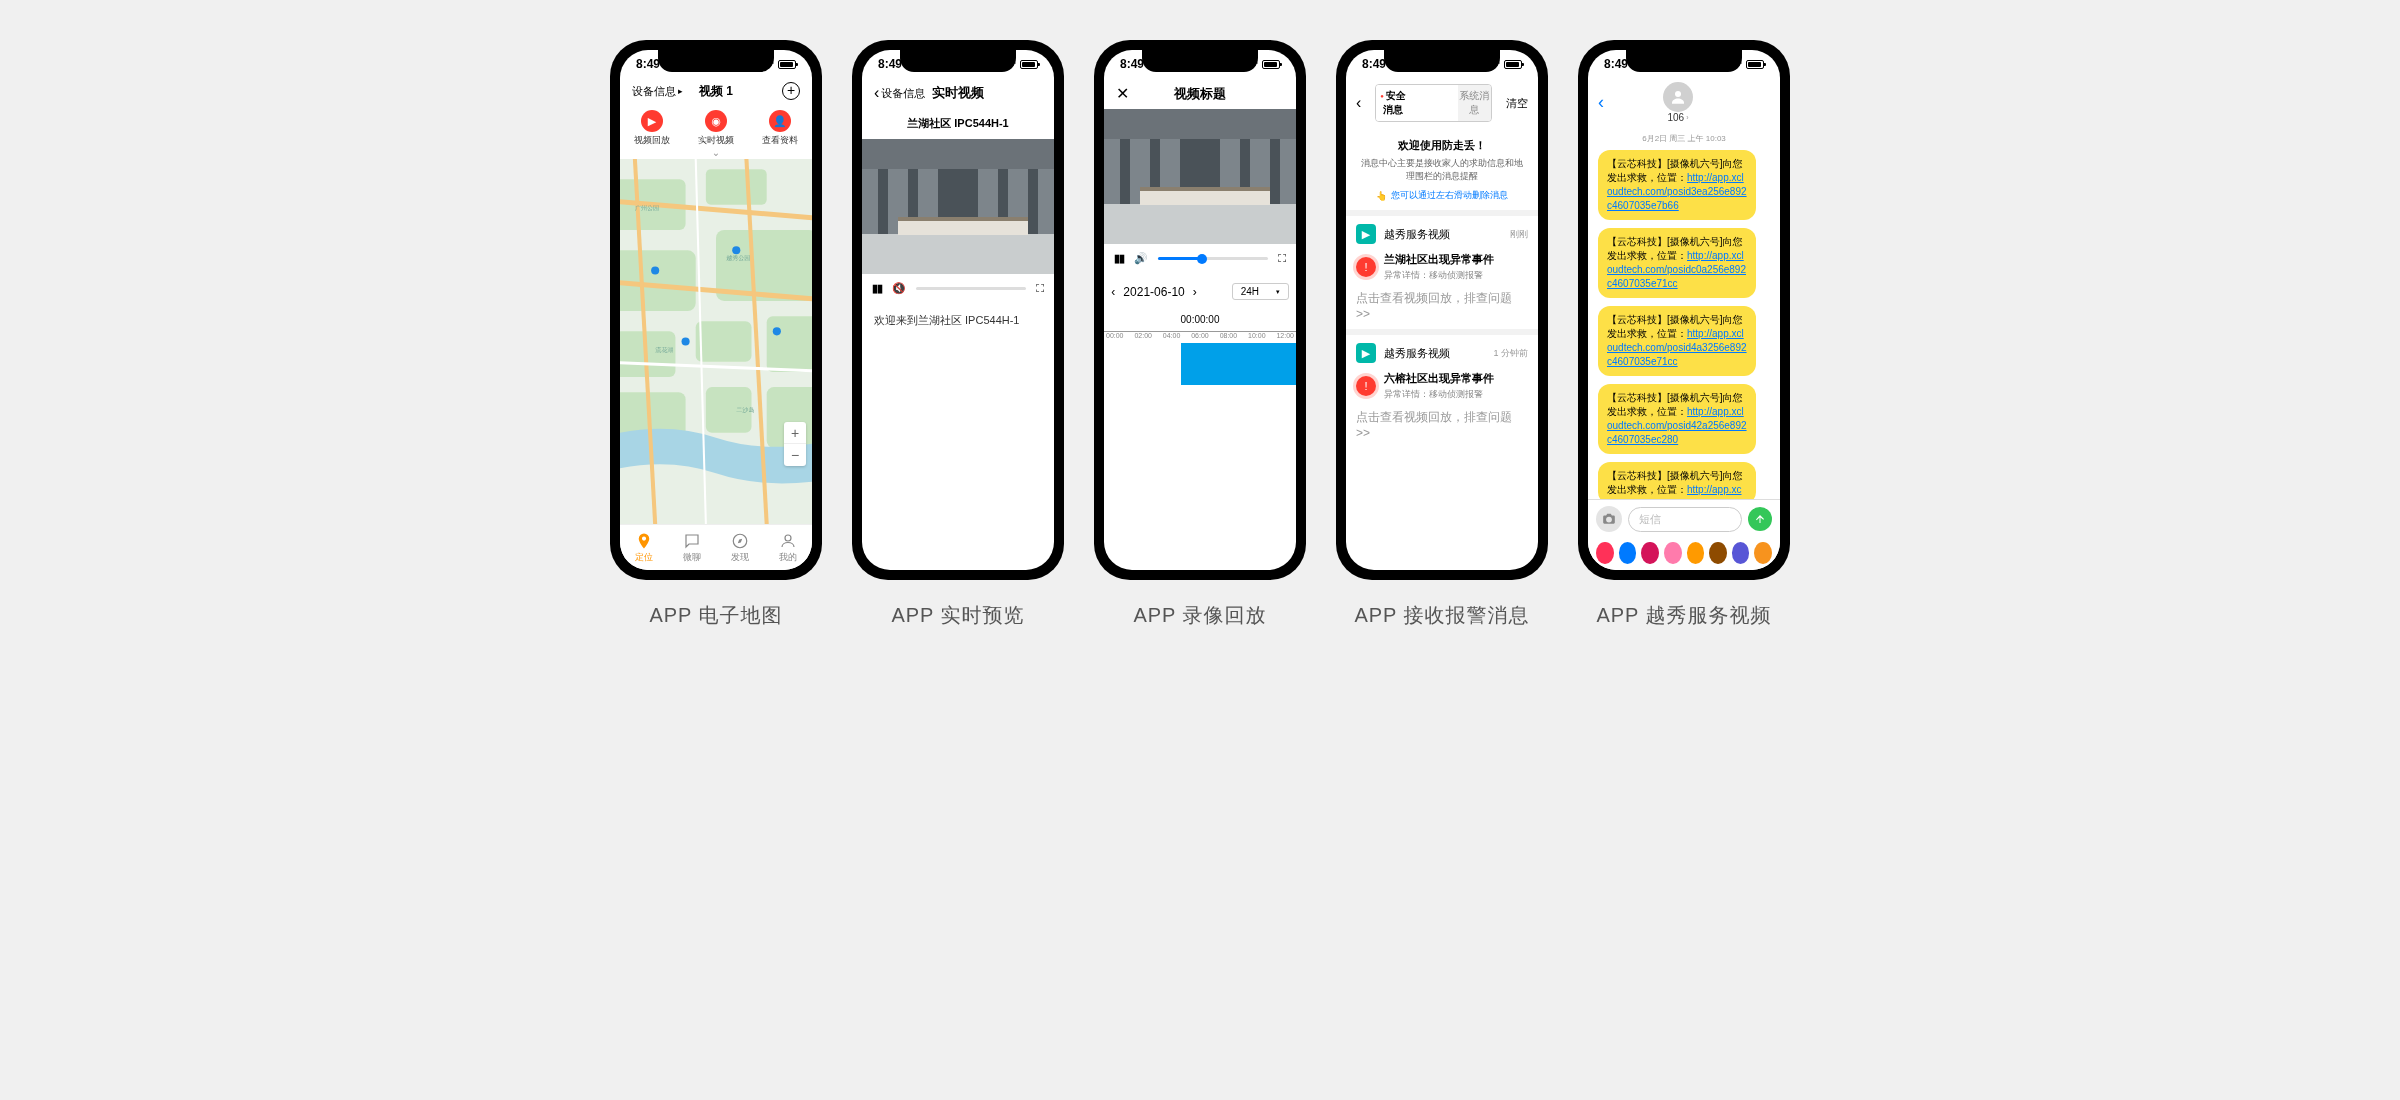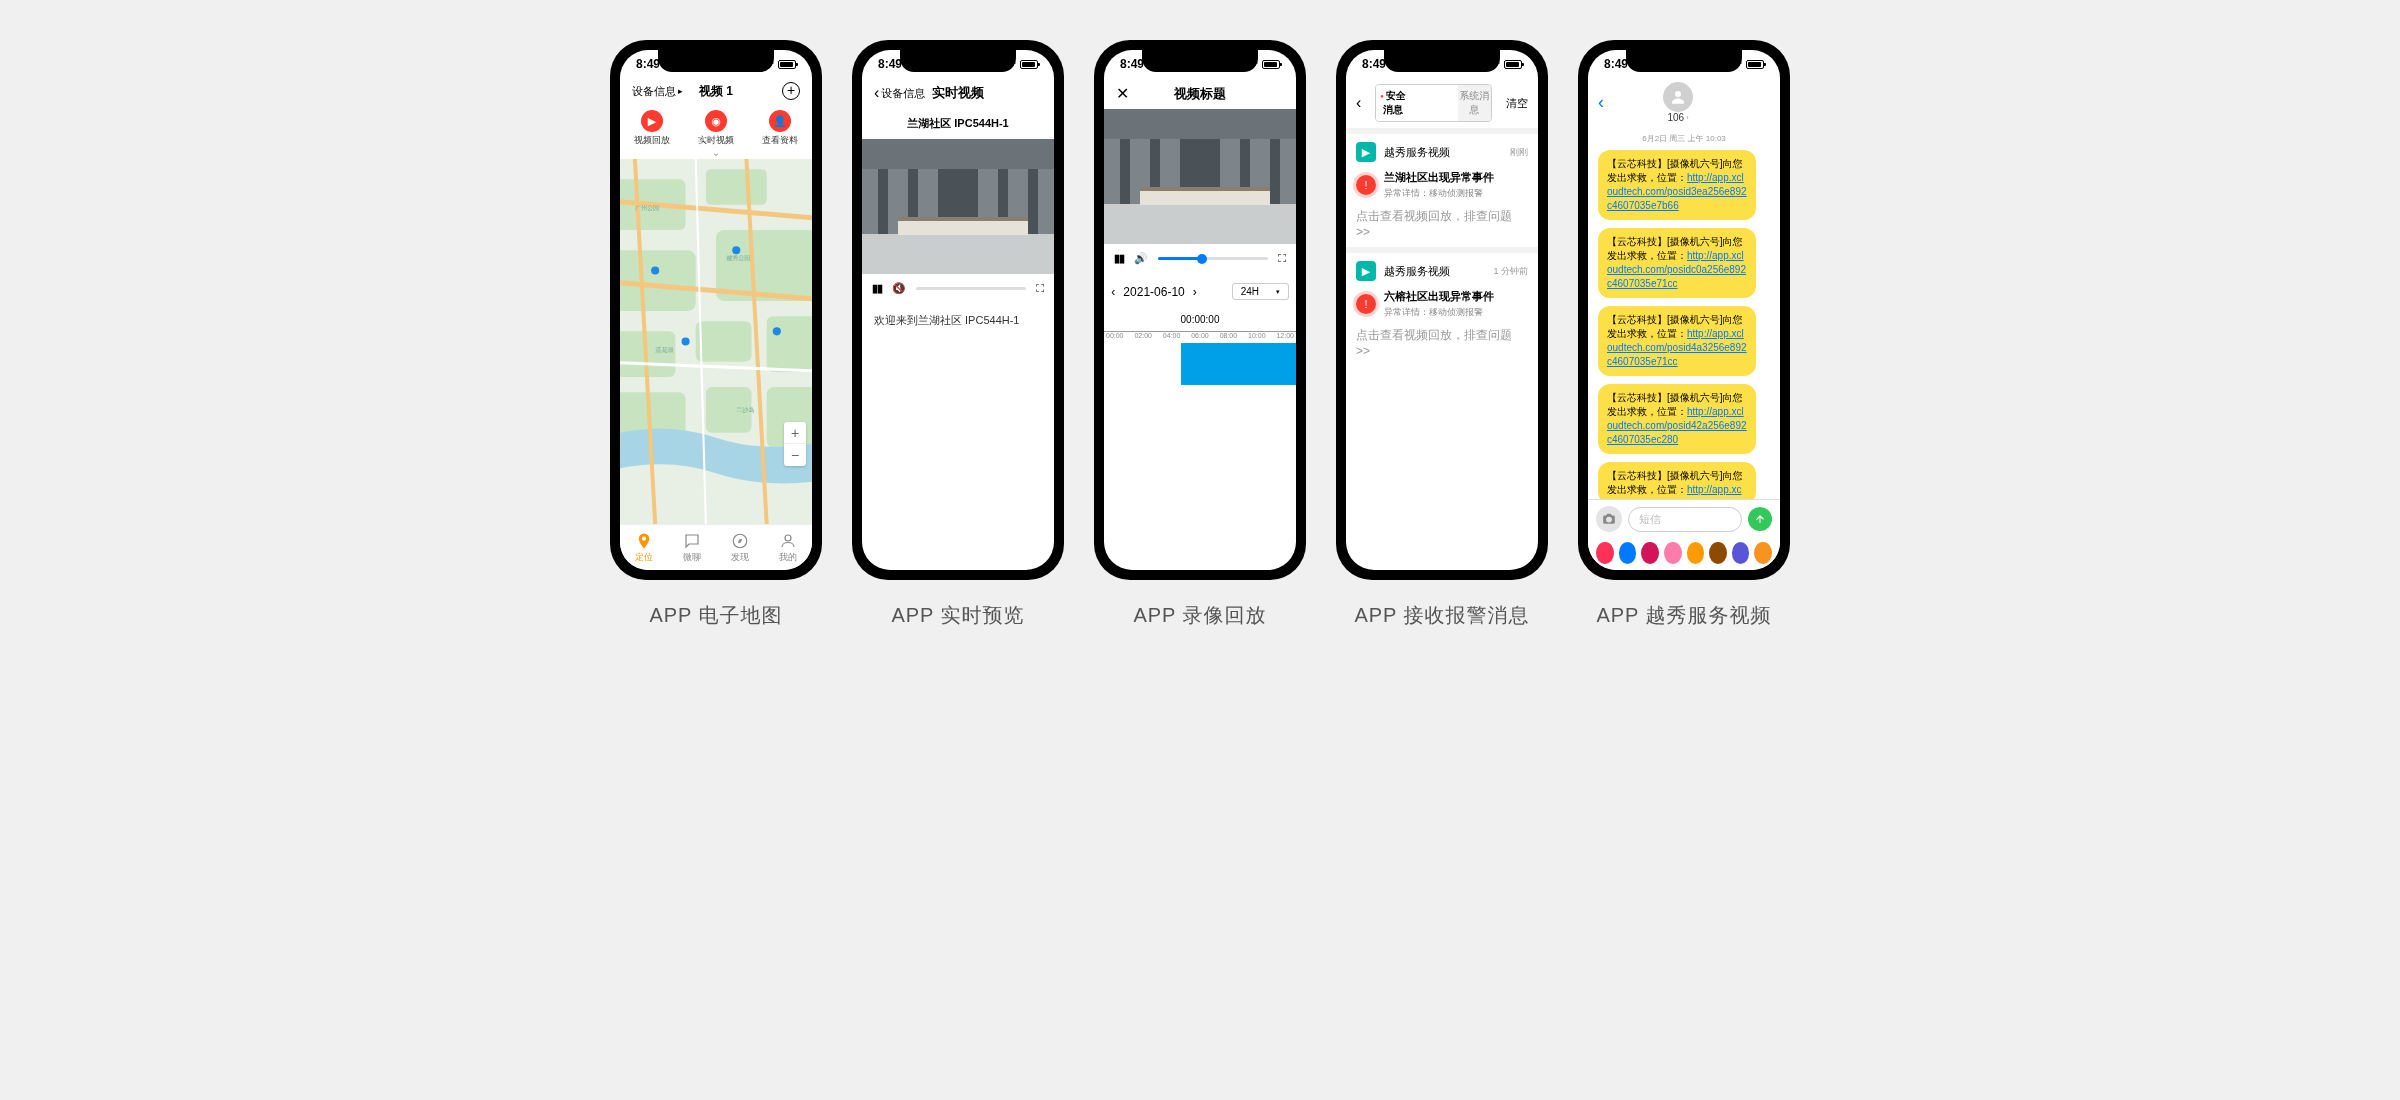--- a/index.html
+++ b/index.html
@@ -360,20 +360,28 @@
         </div>
   <div class="content" style="display:flex;flex-direction:column;">
     <div class="p4-nav">
       <div style="font-size:16px;">‹</div>
       <div class="p4-seg">
         <div class="active">安全消息</div>
         <div>系统消息</div>
       </div>
       <div class="p4-clear">清空</div>
     </div>
+    <div class="p4-welcome">
+      <div class="t1">欢迎使用防走丢！</div>
+      <div class="t2">消息中心主要是接收家人的求助信息和地理围栏的消息提醒</div>
+      <div class="tip">
+              <span>👆</span>
+              <span>您可以通过左右滑动删除消息</span>
+            </div>
+    </div>
     <div id="p4-cards">
             <div class="p4-card">
     <div class="p4-row1">
                 <div class="p4-icon teal">▶</div>
                 <span>越秀服务视频</span>
                 <span class="time">刚刚</span>
               </div>
     <div class="p4-row2">
                 <div class="p4-icon red">!</div>
                 <div>

